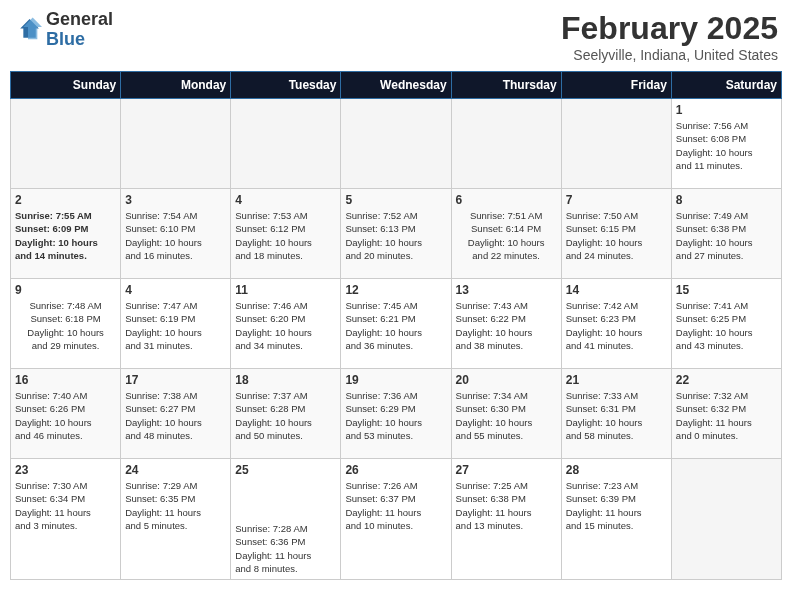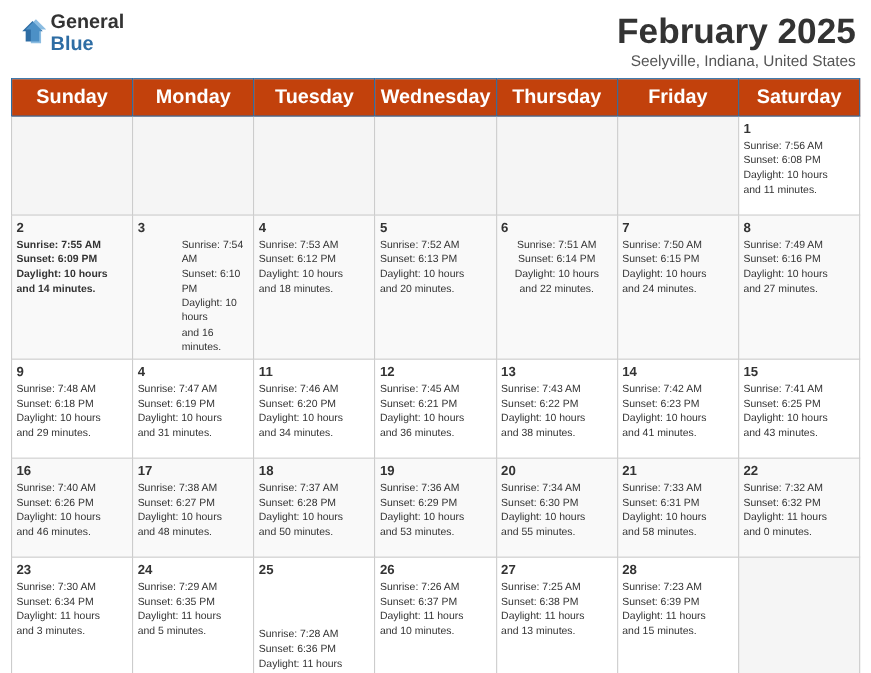--- a/index.html
+++ b/index.html
@@ -44,26 +44,26 @@
     .title-location {
       font-size: 14px;
       color: #555;
     }
     .calendar {
       width: 100%;
       border-collapse: collapse;
       border: 1px solid #ccc;
     }
     .calendar th {
-      background: #c2410c;
+      background: #0f172a;
       color: #fff;
-      font-size: 18px;
+      font-size: 12px;
       font-weight: bold;
       padding: 6px 4px;
-      text-align: center;
+      text-align: right;
       border: 1px solid #2e6da4;
     }
     .calendar td {
       border: 1px solid #ccc;
       vertical-align: top;
       padding: 4px;
       width: calc(100% / 7);
       height: 90px;
       font-size: 10px;
       color: #333;
@@ -138,21 +138,21 @@
       <tr>
         <td>
           <span class="day-num">2</span>
           <div class="day-info" style="white-space: pre-line; font-weight: bold;">Sunrise: 7:55 AM
 Sunset: 6:09 PM
 Daylight: 10 hours
 and 14 minutes.</div>
         </td>
         <td>
           <span class="day-num">3</span>
-          <div class="day-info" style="white-space: pre-line; margin-left: 40px;">Sunrise: 7:54 AM
+          <div class="day-info" style="white-space: pre-line;">Sunrise: 7:54 AM
 Sunset: 6:10 PM
 Daylight: 10 hours
 and 16 minutes.</div>
         </td>
         <td>
           <span class="day-num">4</span>
           <div class="day-info" style="white-space: pre-line;">Sunrise: 7:53 AM
 Sunset: 6:12 PM
 Daylight: 10 hours
 and 18 minutes.</div>
@@ -174,29 +174,29 @@
         <td>
           <span class="day-num">7</span>
           <div class="day-info" style="white-space: pre-line;">Sunrise: 7:50 AM
 Sunset: 6:15 PM
 Daylight: 10 hours
 and 24 minutes.</div>
         </td>
         <td>
           <span class="day-num">8</span>
           <div class="day-info" style="white-space: pre-line;">Sunrise: 7:49 AM
-Sunset: 6:16 PM
+Sunset: 6:38 PM
 Daylight: 10 hours
 and 27 minutes.</div>
         </td>
       </tr>
       <tr>
         <td>
           <span class="day-num">9</span>
-          <div class="day-info" style="white-space: pre-line;">Sunrise: 7:48 AM
+          <div class="day-info" style="white-space: pre-line; text-align: center;">Sunrise: 7:48 AM
 Sunset: 6:18 PM
 Daylight: 10 hours
 and 29 minutes.</div>
         </td>
         <td>
           <span class="day-num">4</span>
           <div class="day-info" style="white-space: pre-line;">Sunrise: 7:47 AM
 Sunset: 6:19 PM
 Daylight: 10 hours
 and 31 minutes.</div>

